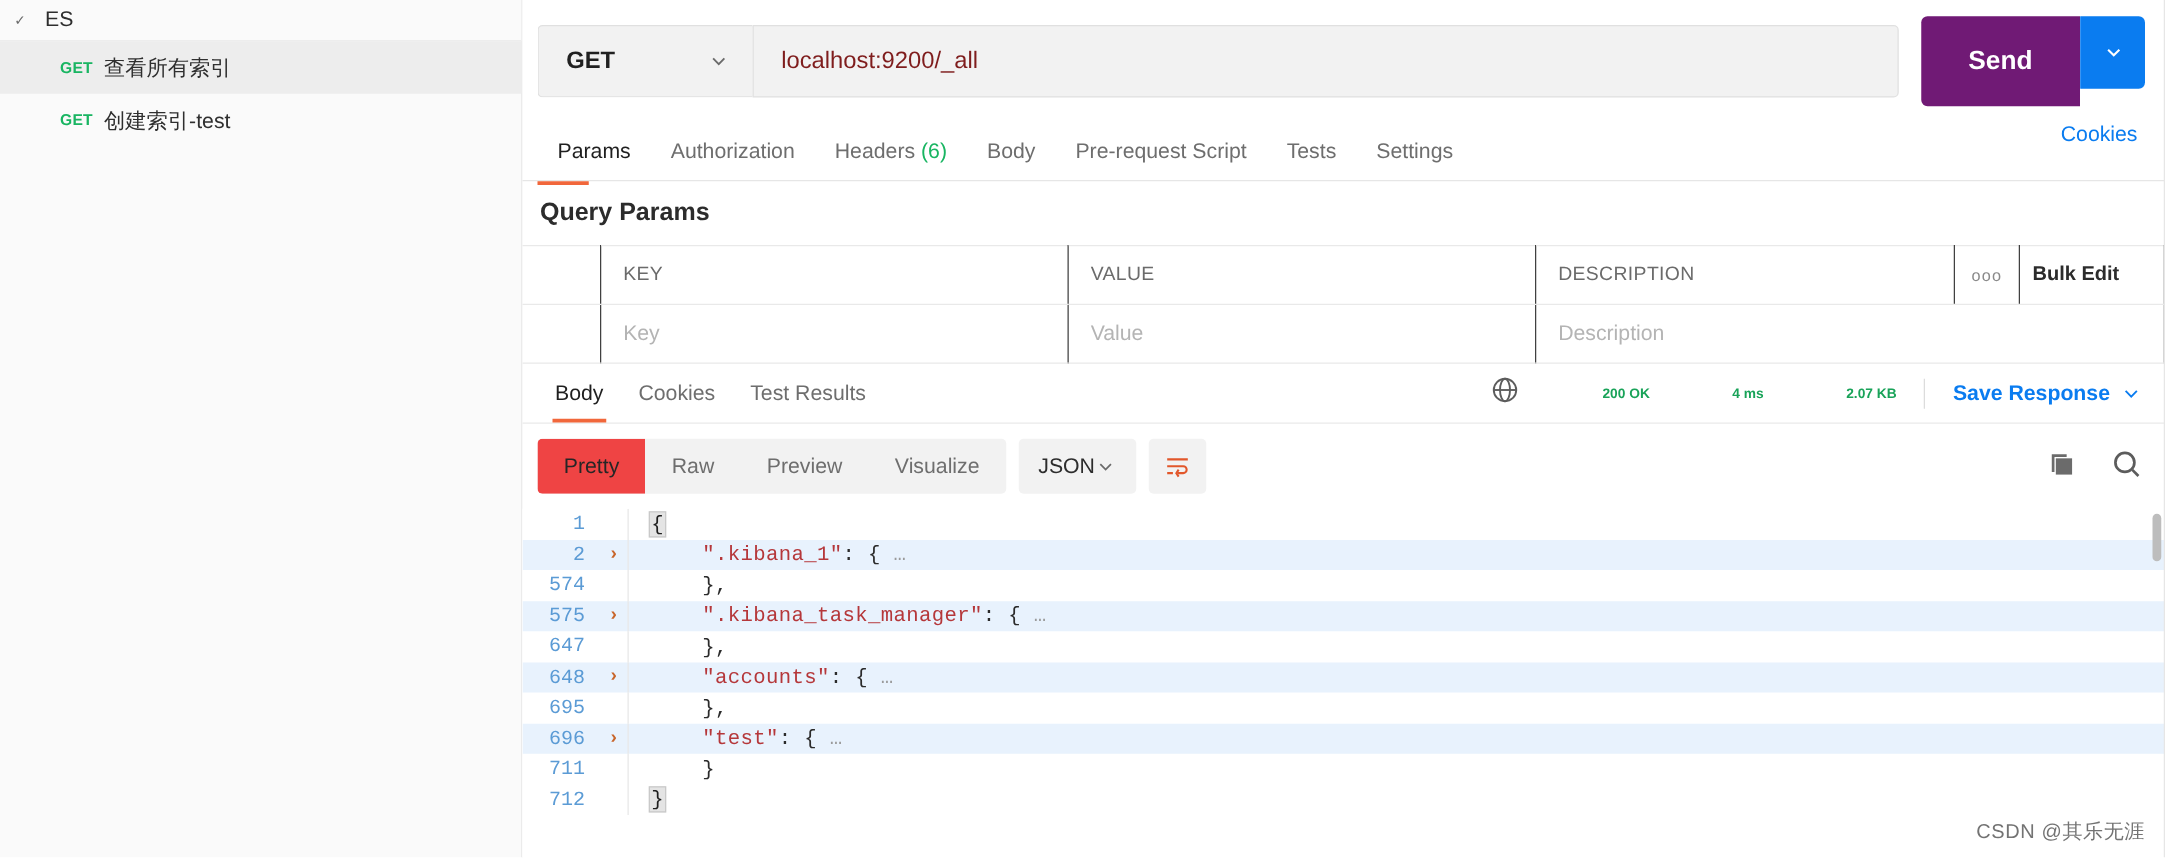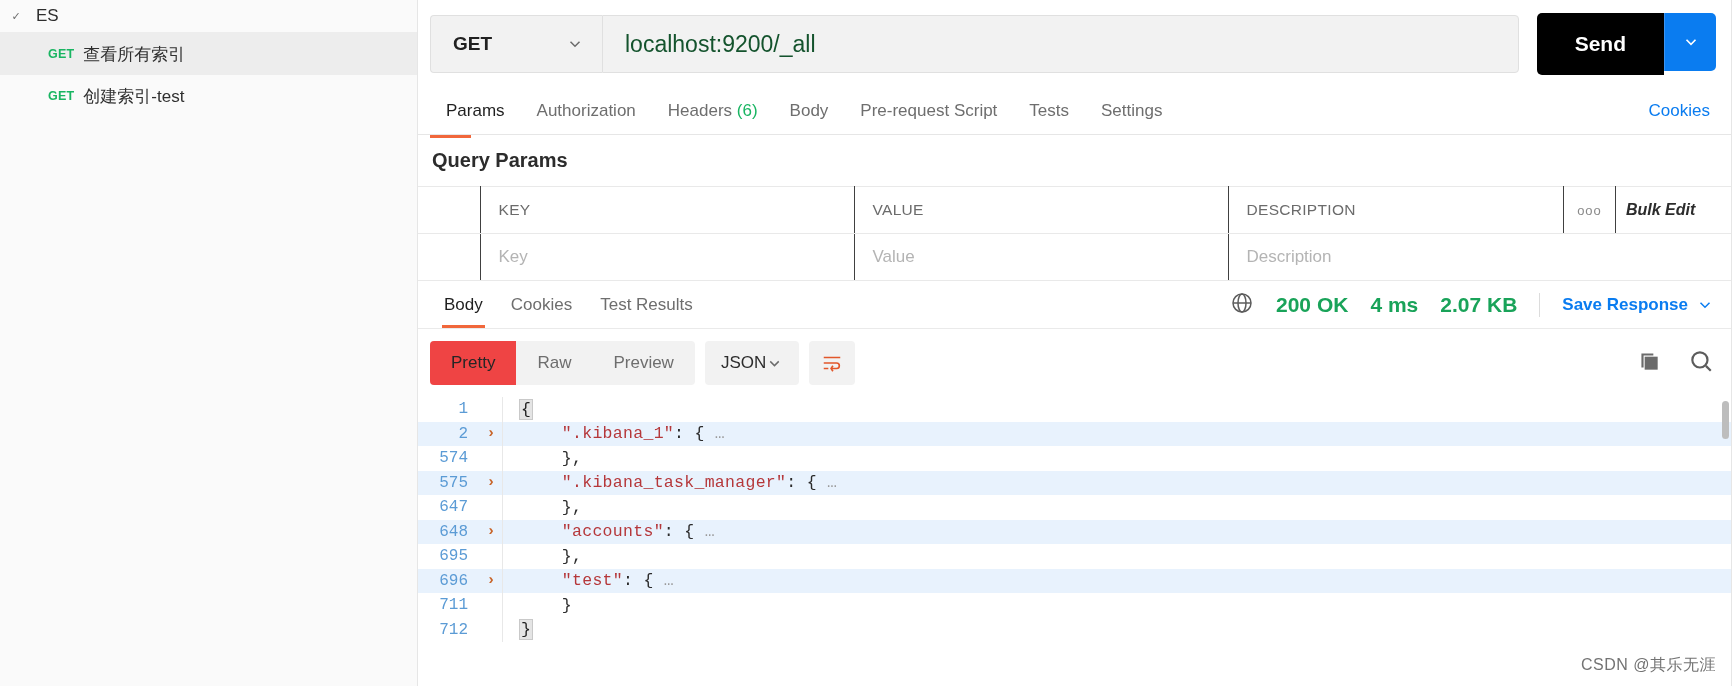--- a/index.html
+++ b/index.html
@@ -50,36 +50,36 @@
     border-radius: 4px 0 0 4px;
     display: flex; align-items: center; justify-content: space-between;
     padding: 0 18px 0 22px;
   }
   .method-text { font-size: 19px; color: #212121; font-weight: 600; }
   .url-box {
     flex: 1; height: 58px; background: #f2f2f2;
     border: 1px solid #e0e0e0; border-radius: 0 4px 4px 0;
     display: flex; align-items: center; padding-left: 22px;
   }
-  .url-text { font-size: 23px; color: #14532d; }
+  .url-text { font-size: 19px; color: #7f1d1d; }
   .send-wrap { display: flex; margin-left: 18px; }
   .send-btn {
-    background: #000000; color: #fff; border: none;
-    height: 62px; padding: 0 38px; font-size: 21px; font-weight: 700;
+    background: #701a75; color: #fff; border: none;
+    height: 72px; padding: 0 38px; font-size: 21px; font-weight: 700;
     border-radius: 5px 0 0 5px; font-family: inherit; cursor: pointer;
   }
   .send-caret {
     background: #0a7cf0; border: none; border-left: 1px solid #3a95f3;
     height: 58px; width: 52px; border-radius: 0 5px 5px 0; cursor: pointer;
     color:#fff; display:flex; align-items:center; justify-content:center;
   }
 
   
   .req-tabs {
-    display: flex; align-items: center;
+    display: flex; align-items: flex-start;
     border-bottom: 1px solid #e6e6e6;
     padding: 0 18px 0 12px; height: 47px; position: relative;
   }
   .rtab {
     font-size: 17px; color: #6e6e6e; padding: 0 16px; line-height: 46px;
     cursor: pointer; white-space: nowrap;
   }
   .rtab.active { color: #1f1f1f; }
   .rtab .cnt { color: #19b562; }
   .tabs-spacer { flex: 1; }
@@ -95,40 +95,40 @@
   .ptable th, .ptable td {
     border: 1px solid #e9e9e9; border-left: none; border-right: 1px solid #404040;
     height: 47px; text-align: left; font-weight: normal;
   }
   .ptable tr > *:first-child { border-left: none; }
   .col-chk { width: 62px; }
   .col-key { width: 374px; }
   .col-val { width: 374px; }
   .col-desc { width: auto; }
   .col-dots { width: 52px; }
-  .col-bulk { width: 116px; font-style: italic; }
+  .col-bulk { width: 116px; }
   .th-lbl { font-size: 15.5px; color: #6b6b6b; padding-left: 18px; letter-spacing: .3px; }
   .td-ph { font-size: 17px; color: #b4b4b4; padding-left: 18px; }
   .dots { text-align: center; color: #8a8a8a; font-size: 13px; letter-spacing: 1px; }
   .bulk { font-size: 16px; font-weight: 600; color: #2c2c2c; padding-left: 10px; white-space: nowrap; }
 
   
   .resp-tabs {
     display: flex; align-items: center; height: 48px;
     padding: 0 18px 0 12px; border-bottom: 1px solid #eaeaea;
   }
   .stab { font-size: 17px; color: #6e6e6e; padding: 0 14px; line-height: 46px; cursor: pointer; position: relative; }
   .stab.active { color: #1f1f1f; }
   .stab.active::after {
     content: ""; position: absolute; left: 12px; right: 12px; bottom: 0; height: 3px; background: #f1673b;
   }
   .stab .cnt { color: #19b562; }
   .resp-meta { display: flex; align-items: center; gap: 22px; margin-left: auto; }
   .globe-ico { color: #5c5c5c; }
-  .meta-num { font-size: 21px; color: #19a359; font-weight: 600; }
+  .meta-num { font-size: 11px; color: #19a359; font-weight: 600; margin-left: 44px; }
   .meta-sep { width: 1px; height: 24px; background: #dcdcdc; }
   .save-resp { font-size: 17px; color: #0a7cf0; font-weight: 600; cursor: pointer; }
 
   
   .view-bar { display: flex; align-items: center; padding: 12px 18px 12px 12px; gap: 10px; }
   .seg { display: flex; background: #f2f2f2; border-radius: 4px; overflow: hidden; height: 44px; }
   .seg-item { font-size: 17px; color: #6e6e6e; padding: 0 21px; line-height: 44px; cursor: pointer; }
   .seg-item.active { background: #ef4444; color: #262626; }
   .fmt-box {
     height: 44px; background: #f2f2f2; border-radius: 4px; display: flex;
@@ -273,20 +273,21 @@
             <path d="M6 9l6 6 6-6"></path>
           </svg>
       </div>
     </div>
 
     <div class="view-bar">
       <div class="seg">
         <div class="seg-item active">Pretty</div>
         <div class="seg-item">Raw</div>
         <div class="seg-item">Preview</div>
+        <div class="seg-item">Visualize</div>
       </div>
       <div class="fmt-box">
         <span class="fmt-text">JSON</span>
         <svg width="17" height="17" viewBox="0 0 24 24" fill="none" stroke="#6b6b6b" stroke-width="2">
             <path d="M6 9l6 6 6-6"></path>
           </svg>
       </div>
       <div class="wrap-btn">
         <svg width="22" height="22" viewBox="0 0 24 24" fill="none" stroke="#e2572b" stroke-width="1.8">
           <path d="M3 6h18M3 12h14a3 3 0 0 1 0 6h-5M3 18h5"></path>

